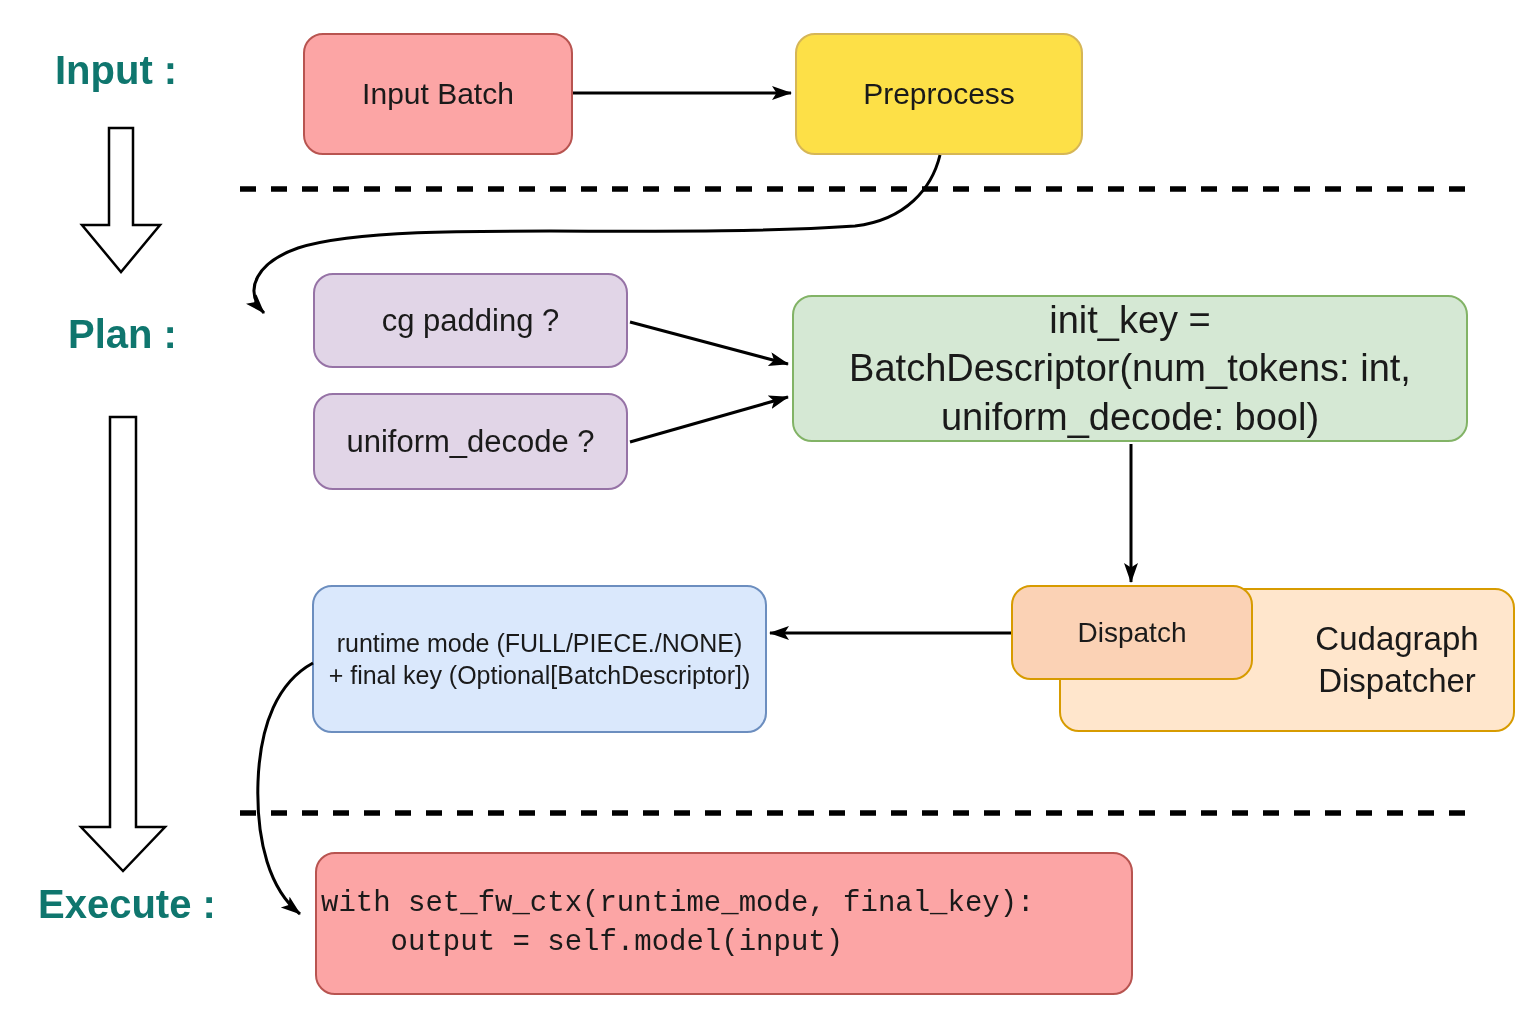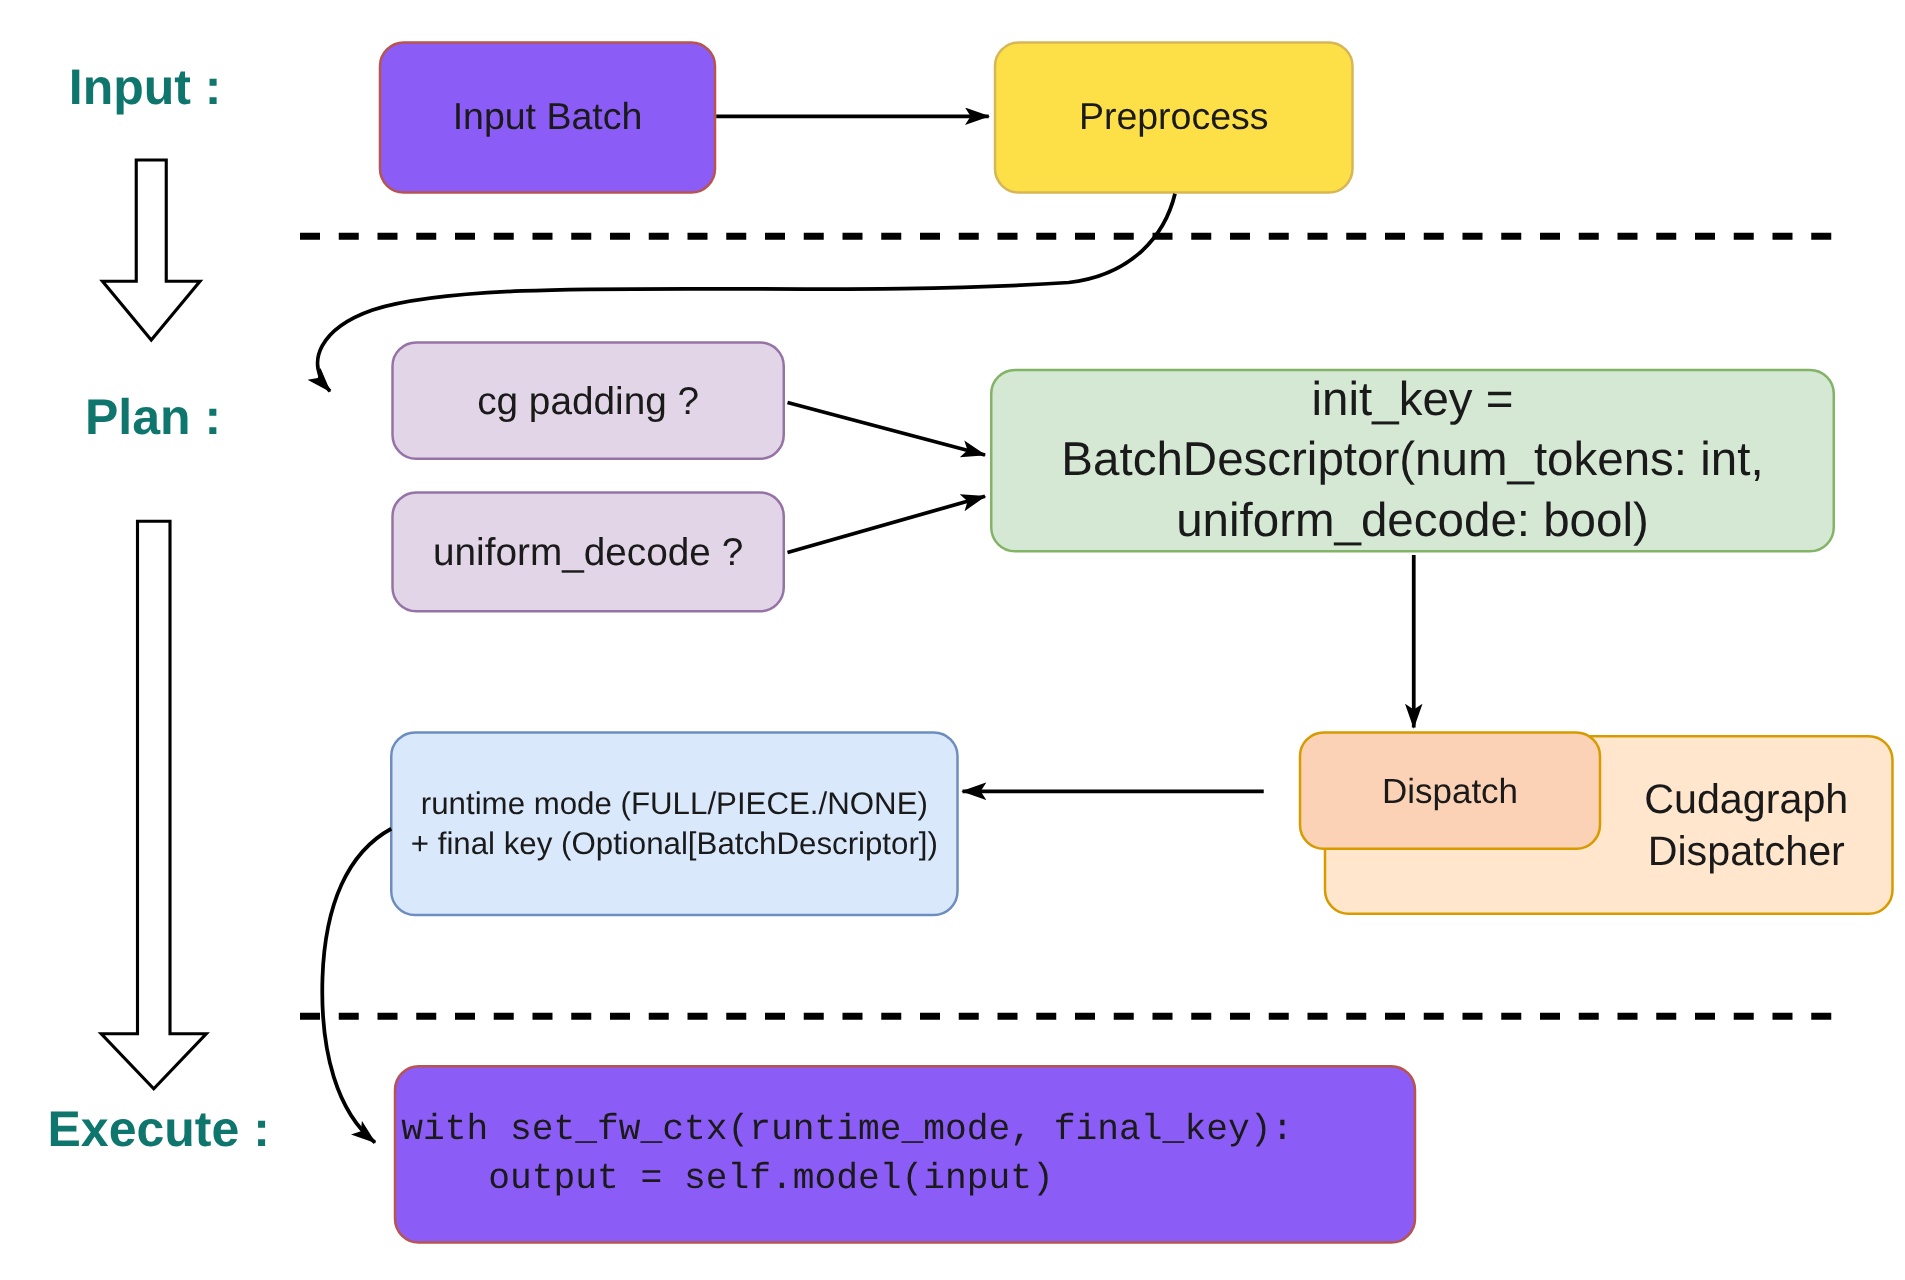--- a/index.html
+++ b/index.html
@@ -23,37 +23,37 @@
     border:2px solid;
     border-radius:20px;
     display:flex;
     flex-direction:column;
     align-items:center;
     justify-content:center;
     text-align:center;
     color:#1a1a1a;
     line-height:1.28;
   }
-  .pink  {background:#8b5cf6;border-color:#b85450;}
+  .pink  {background:#fca5a5;border-color:#b85450;}
   .yellow{background:#fde047;border-color:#d6b656;align-items:center;}
   .purple{background:#e1d5e7;border-color:#9673a6;}
   .green {background:#d5e8d4;border-color:#82b366;}
   .blue  {background:#dae8fc;border-color:#6c8ebf;}
   .orange{background:#ffe6cc;border-color:#d79b00;}
   .salmon{background:#fbd2b5;border-color:#d79b00;}
 
   #node-input-batch   {left:303px;top:33px;width:270px;height:122px;font-size:30px;}
   #node-preprocess    {left:795px;top:33px;width:288px;height:122px;font-size:30px;}
   #node-cg-padding    {left:313px;top:273px;width:315px;height:95px;font-size:31px;text-align:center;}
   #node-uniform-decode{left:313px;top:393px;width:315px;height:97px;font-size:31px;}
   #node-init-key      {left:792px;top:295px;width:676px;height:147px;font-size:38px;text-align:center;}
   #node-cudagraph     {left:1011px;top:588px;width:456px;height:144px;font-size:33px;
                        align-items:flex-end;padding-right:26px;z-index:1;margin-left:48px;}
   #node-cudagraph .cg-line{width:180px;text-align:center;}
-  #node-dispatch      {left:1011px;top:585px;width:242px;height:95px;font-size:28px;z-index:2;margin-left:28px;}
+  #node-dispatch      {left:1011px;top:585px;width:242px;height:95px;font-size:28px;z-index:2;}
   #node-runtime-mode  {left:312px;top:585px;width:455px;height:148px;font-size:25px;}
   #node-execute-code  {left:315px;top:852px;width:818px;height:143px;
                        font-family:"Liberation Mono","DejaVu Sans Mono",monospace;
                        font-size:29px;align-items:flex-start;padding-left:4px;
                        line-height:1.32;text-align:left;}
   .code-line{white-space:pre;}
 
   #arrow-layer{
     position:absolute;left:0;top:0;width:1524px;height:1024px;
     z-index:10;pointer-events:none;

